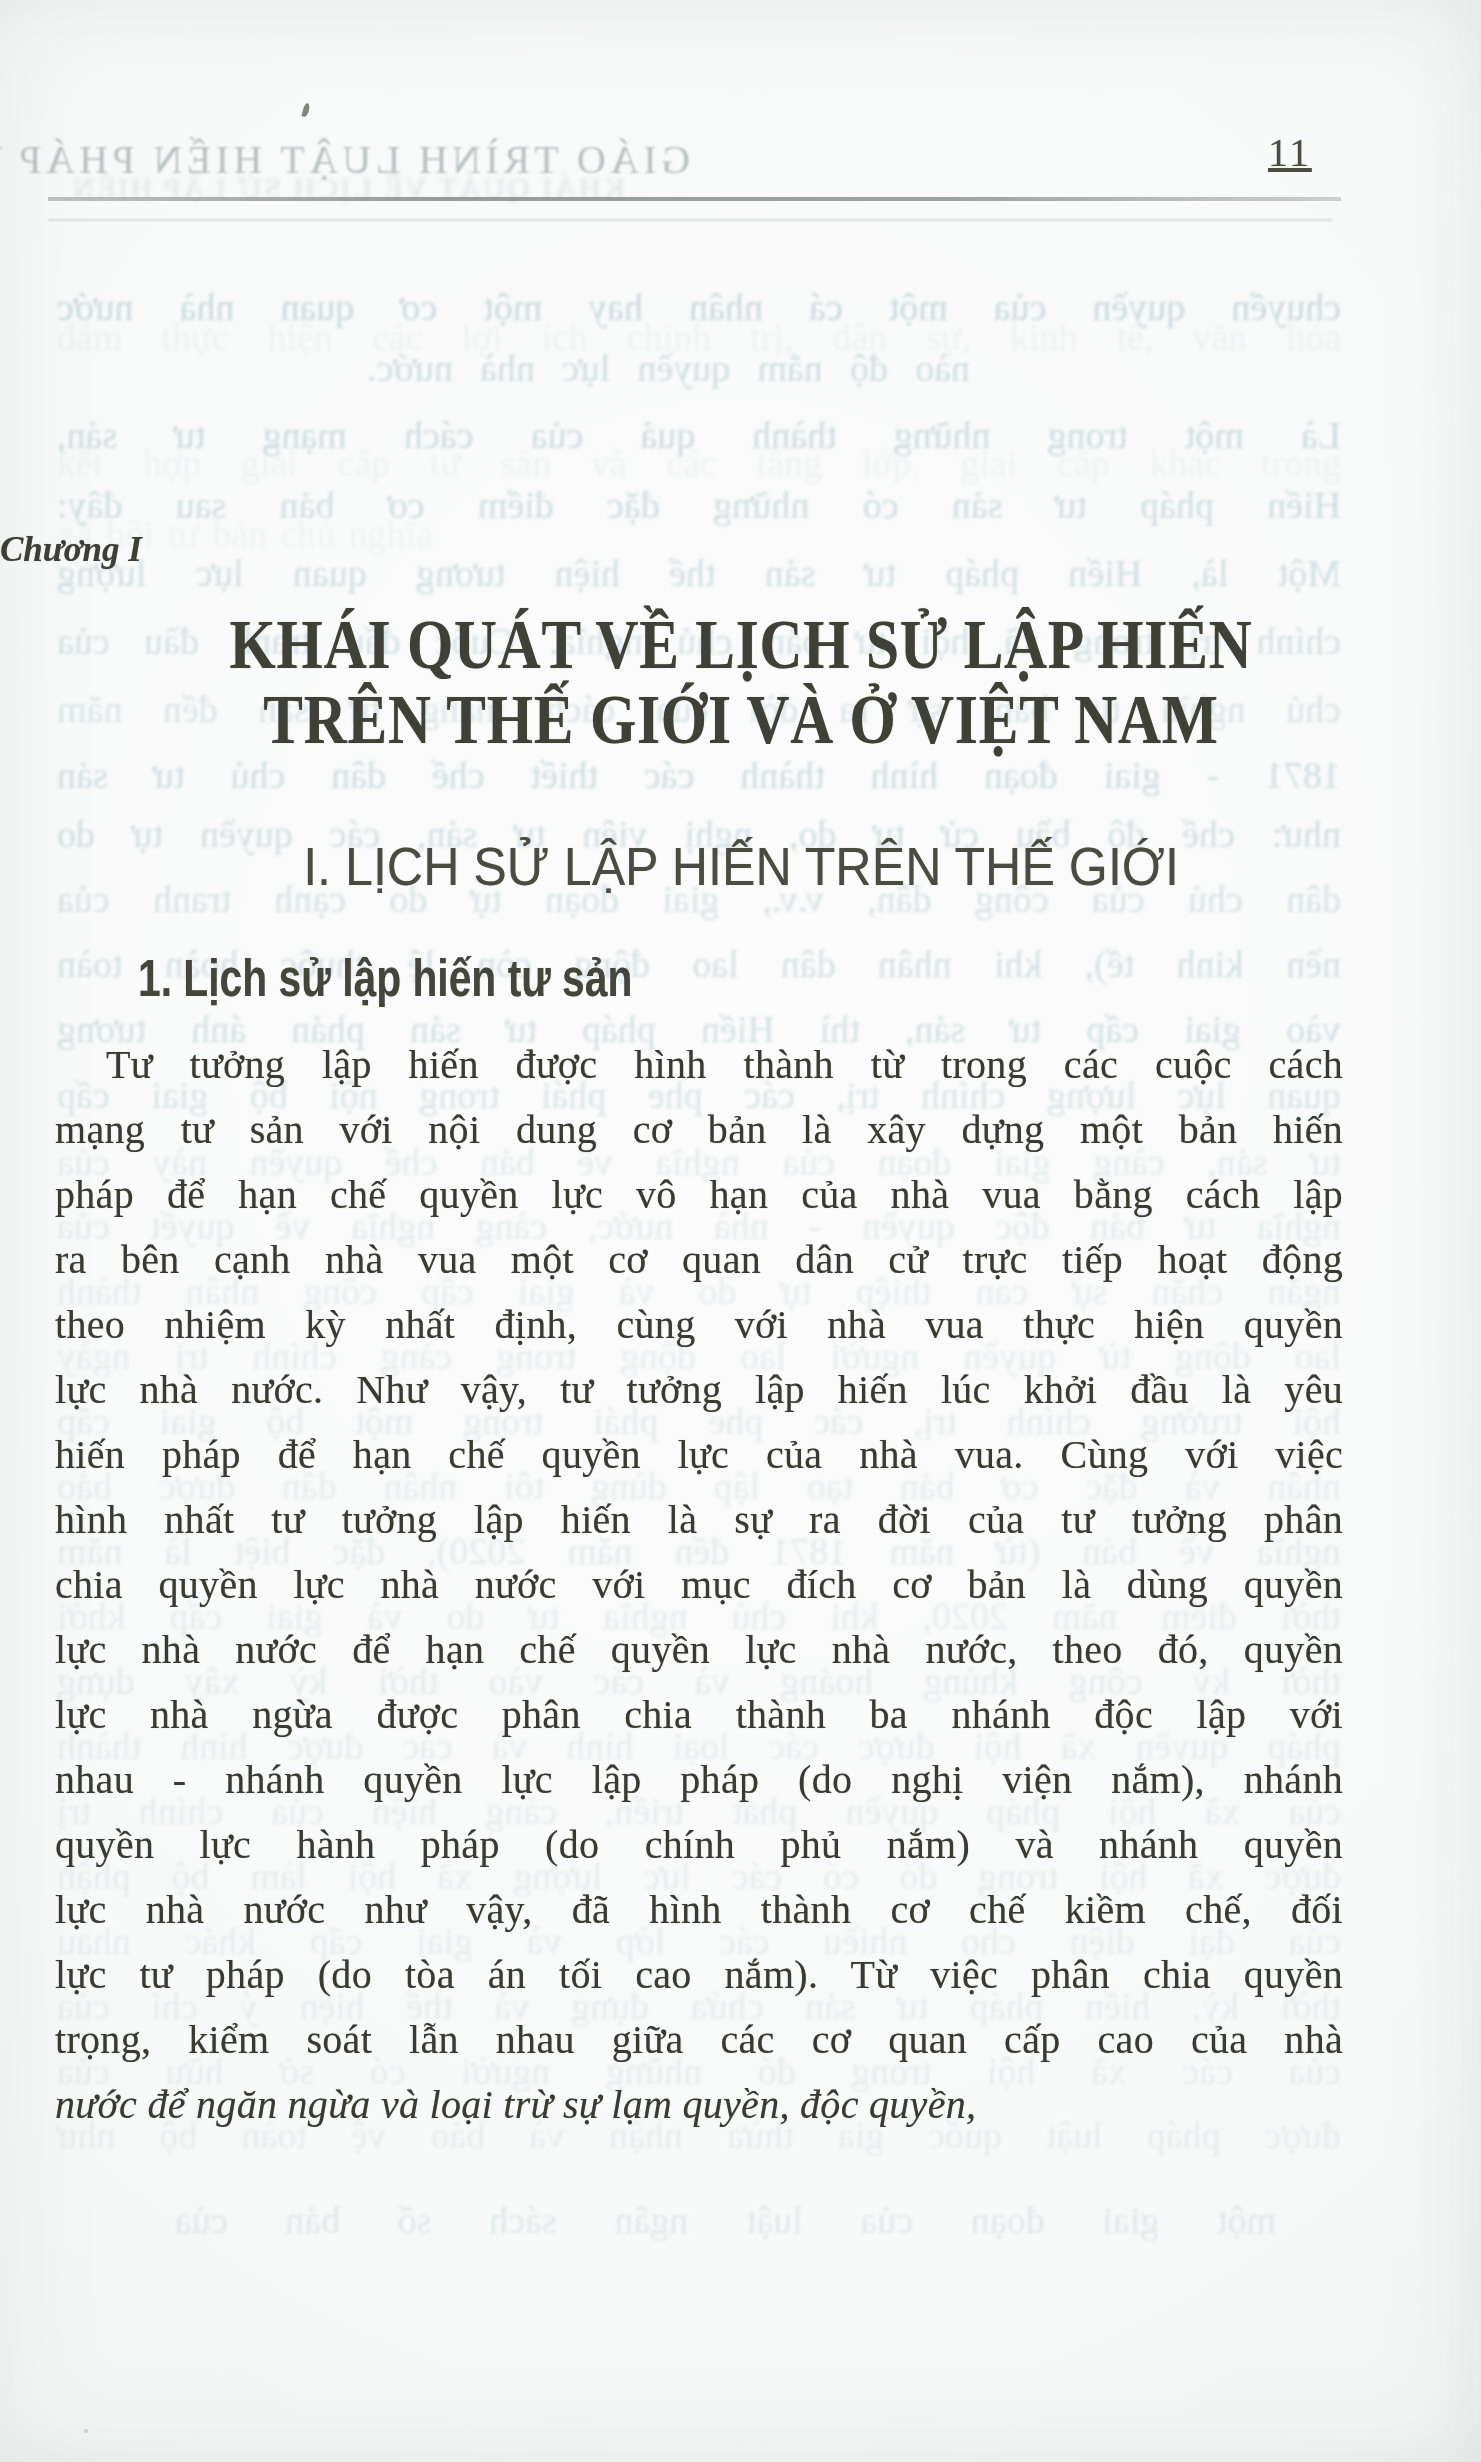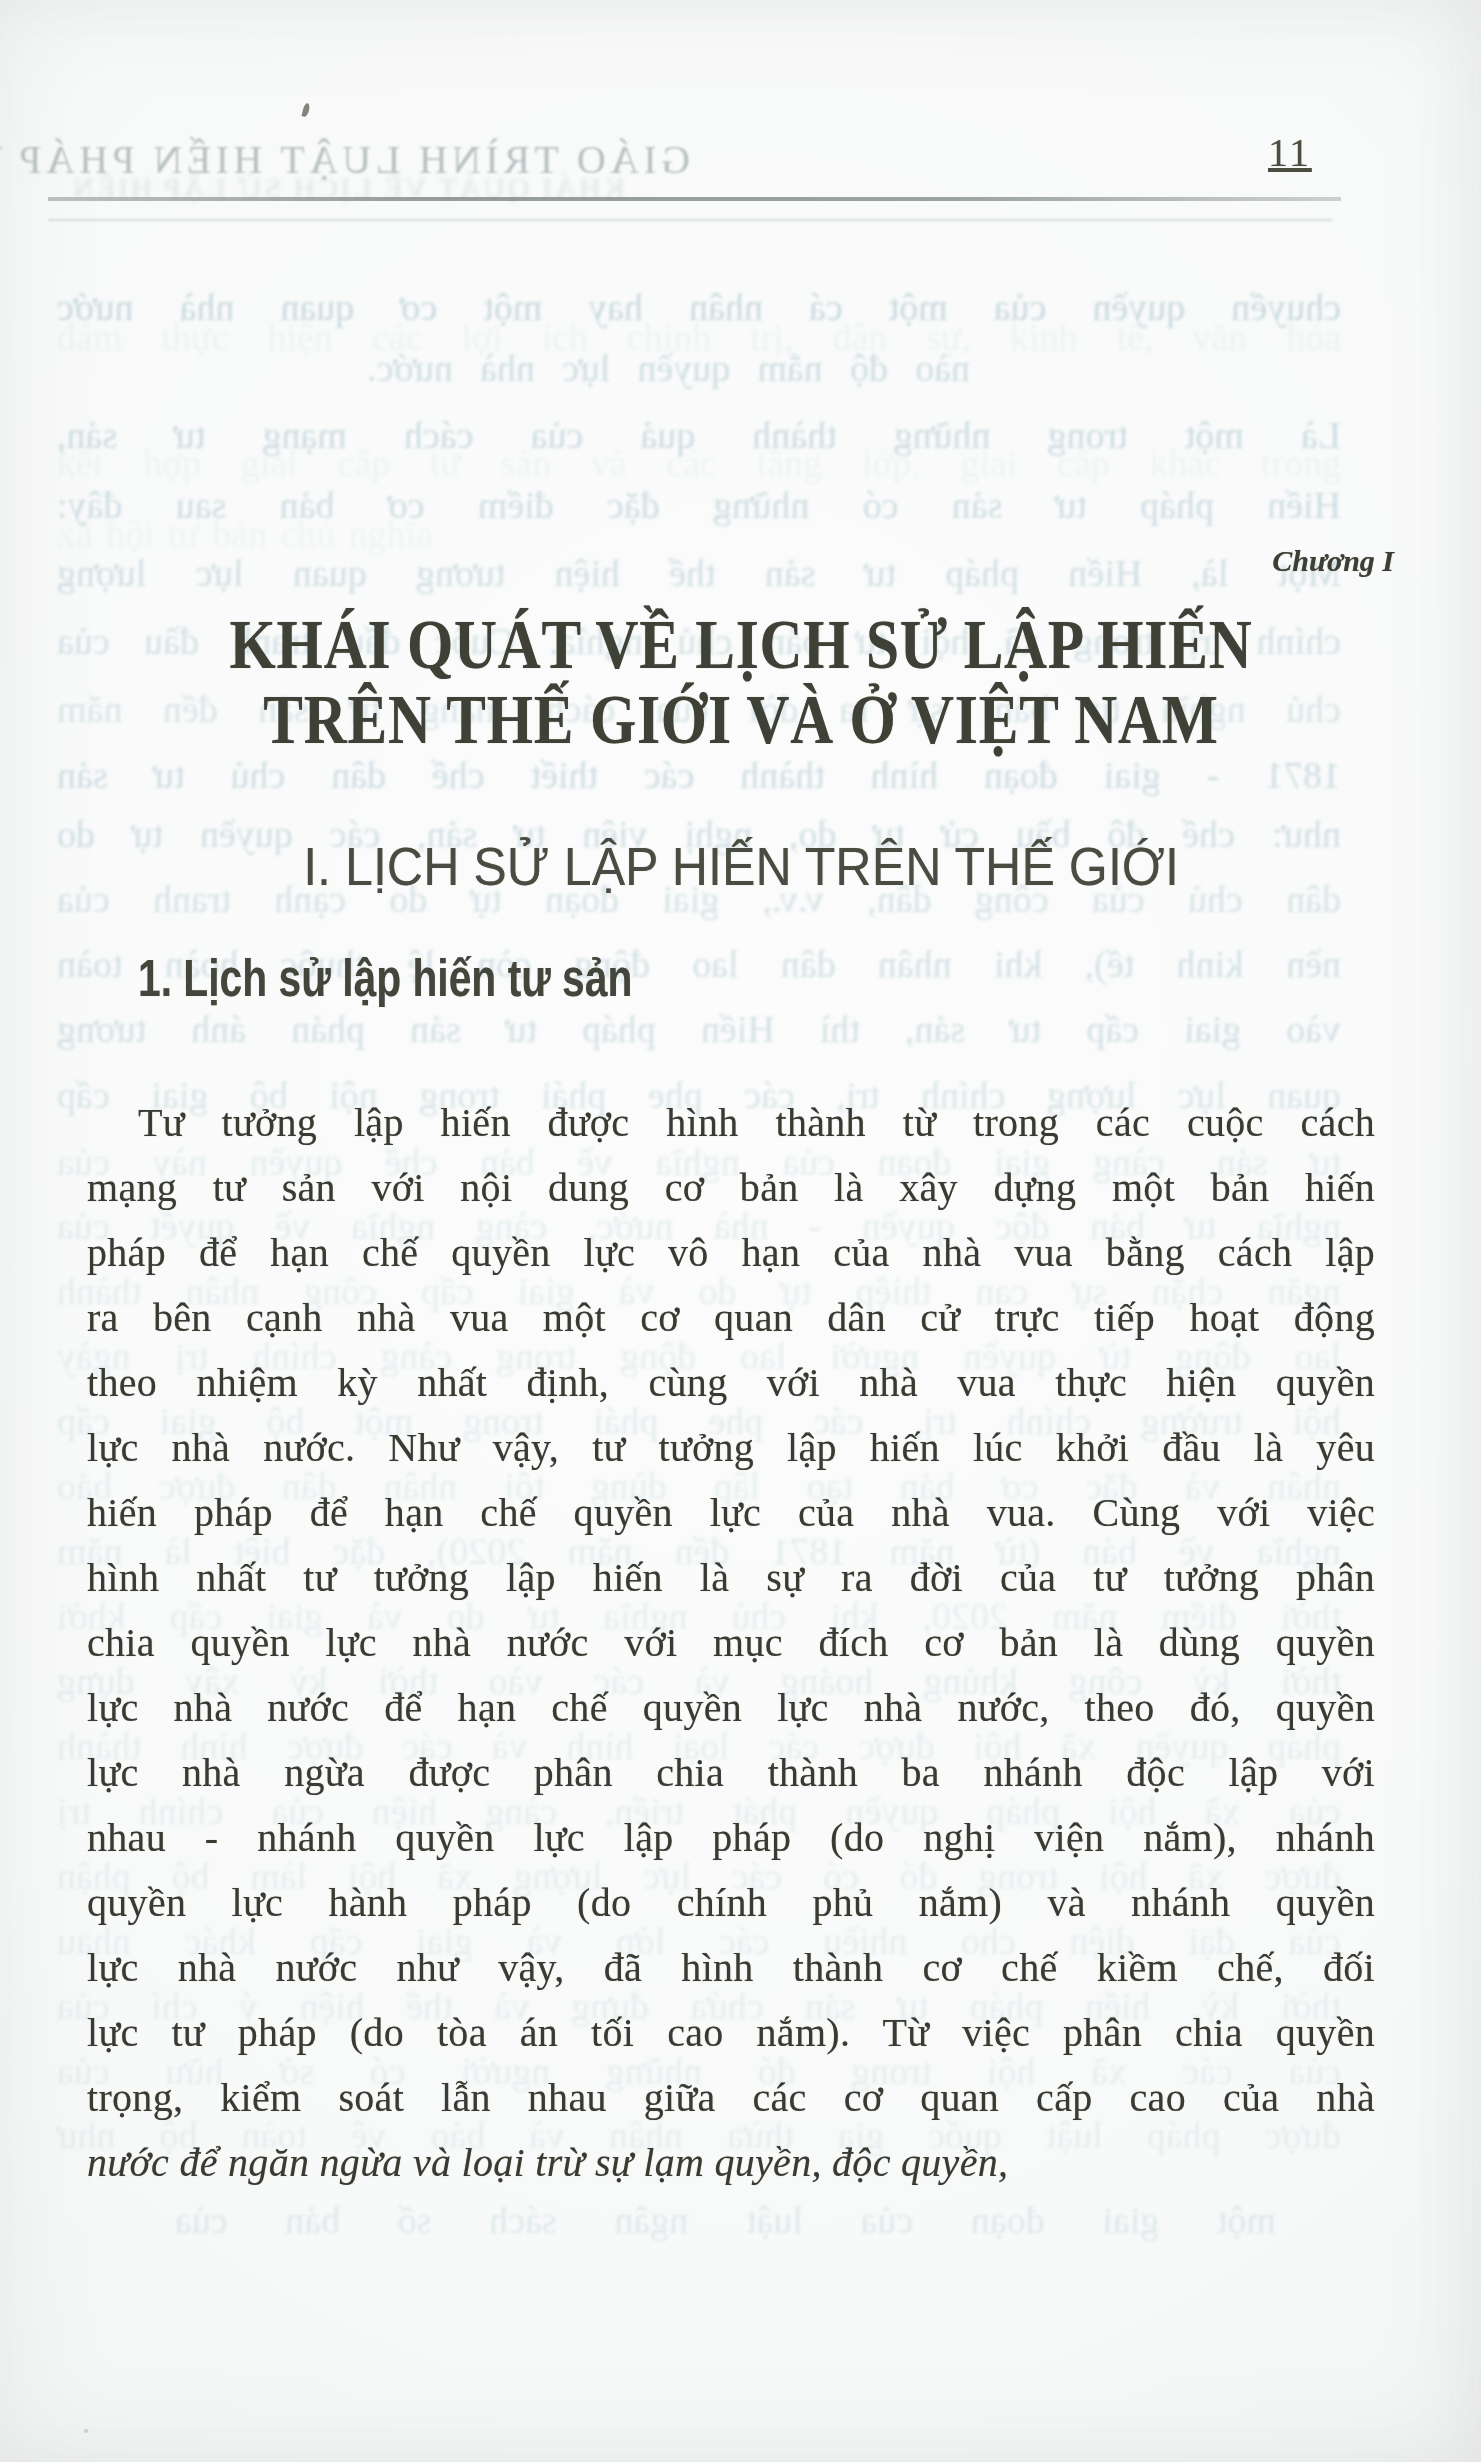--- a/index.html
+++ b/index.html
@@ -62,25 +62,24 @@
     position:absolute;top:219px;left:48px;width:1284px;height:1.7px;
     background:rgba(160,172,168,.4);
     filter:blur(0.9px);
   }
   .speck{position:absolute;background:#5a5c52;border-radius:50% 50% 50% 0;}
   #speck-1{top:103px;left:303px;width:6.1px;height:14px;transform:rotate(14deg);opacity:.75;}
   #speck-2{top:2429px;left:84px;width:4.4px;height:4.4px;border-radius:50%;opacity:.25;}
   
   #chapter-label{
     position:absolute;top:529px;left:0;width:1394px;
-    text-align:right;
-    font-size:30px;font-weight:bold;font-style:italic;line-height:1.2;
+    text-align:left;
+    font-size:35px;font-weight:bold;font-style:italic;line-height:1.2;
     color:#3d3e35;
     text-shadow:0 0 0.9px rgba(61,62,53,.5);
-    margin-top:14px;
   }
   .chapter-title{
     position:absolute;left:50%;
     font-size:70px;font-weight:bold;line-height:77px;
     color:#3f4137;
     white-space:nowrap;
     transform:translateX(-50%) scaleX(.85);
     transform-origin:center top;
     letter-spacing:0.9px;
     text-shadow:0 0 0.9px rgba(63,65,55,.55);
@@ -102,21 +101,21 @@
     font-family:"Liberation Sans","DejaVu Sans",sans-serif;
     font-size:51px;font-weight:bold;line-height:1.15;
     color:#44463b;
     white-space:nowrap;
     transform:scaleX(.80);
     transform-origin:left top;
     text-shadow:0 0 0.9px rgba(68,70,59,.4);
   }
   
   #body-block{
-    position:absolute;top:1090px;left:55px;width:1288px;margin-left:32px;
+    position:absolute;top:1032px;left:55px;width:1288px;
   }
   .bline{
     font-size:40px;line-height:65px;
     color:#393a31;
     letter-spacing:0.3px;
     text-align:justify;text-align-last:justify;
     text-shadow:0 0 0.9px rgba(57,58,49,.45);
   }
   .bline.first{text-indent:51px;}
   .bline.last{text-align-last:left;font-style:italic;}

